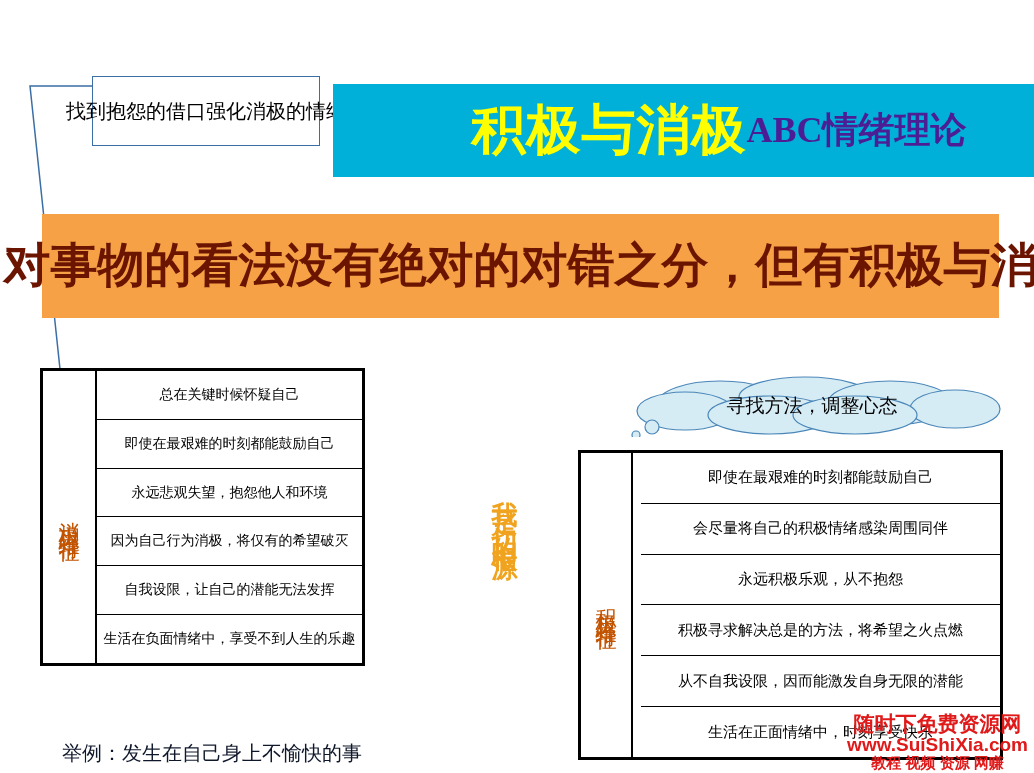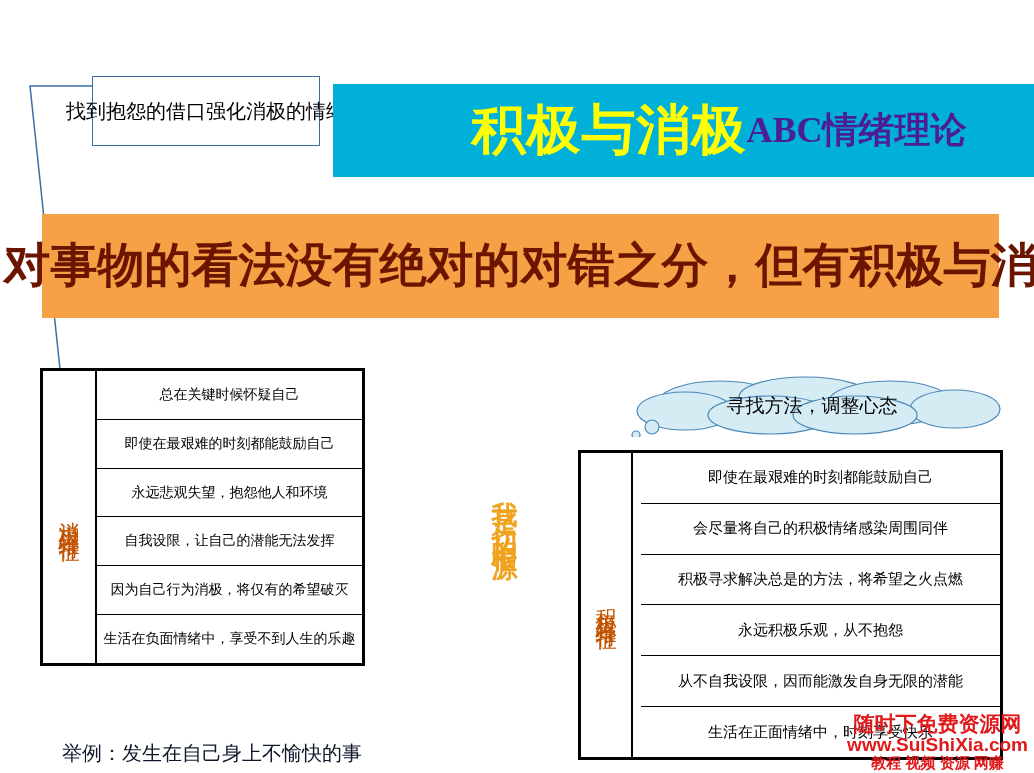--- a/index.html
+++ b/index.html
@@ -275,22 +275,22 @@
 </div>
 
 <div id="negative-table">
   <div class="label-col">
     <span class="vtext">消极思维特征</span>
   </div>
   <div class="rows">
     <div class="row">总在关键时候怀疑自己</div>
     <div class="row">即使在最艰难的时刻都能鼓励自己</div>
     <div class="row">永远悲观失望，抱怨他人和环境</div>
+    <div class="row">因为自己行为消极，将仅有的希望破灭</div>
     <div class="row">自我设限，让自己的潜能无法发挥</div>
-    <div class="row">因为自己行为消极，将仅有的希望破灭</div>
     <div class="row">生活在负面情绪中，享受不到人生的乐趣</div>
   </div>
 </div>
 
 <div id="center-vertical-text">我是一切的根源</div>
 
 <div id="cloud-callout">
   <svg width="408" height="62" viewBox="0 0 408 62">
     <g fill="#d6ecf5" stroke="#4a86b8" stroke-width="1.2">
       <ellipse cx="120" cy="28" rx="62" ry="22"></ellipse>
@@ -307,22 +307,22 @@
   <div class="cloud-text">寻找方法，调整心态</div>
 </div>
 
 <div id="positive-table">
   <div class="label-col">
     <span class="vtext">积极思维特征</span>
   </div>
   <div class="rows">
     <div class="row">即使在最艰难的时刻都能鼓励自己</div>
     <div class="row">会尽量将自己的积极情绪感染周围同伴</div>
+    <div class="row">永远积极乐观，从不抱怨</div>
     <div class="row">积极寻求解决总是的方法，将希望之火点燃</div>
-    <div class="row">永远积极乐观，从不抱怨</div>
     <div class="row">从不自我设限，因而能激发自身无限的潜能</div>
     <div class="row">生活在正面情绪中，时刻享受快乐</div>
   </div>
 </div>
 
 <div id="example-note">举例：发生在自己身上不愉快的事</div>
 
 <div id="watermark">
   <div class="wm1">随时下免费资源网</div>
   <div class="wm2">www.SuiShiXia.com</div>

